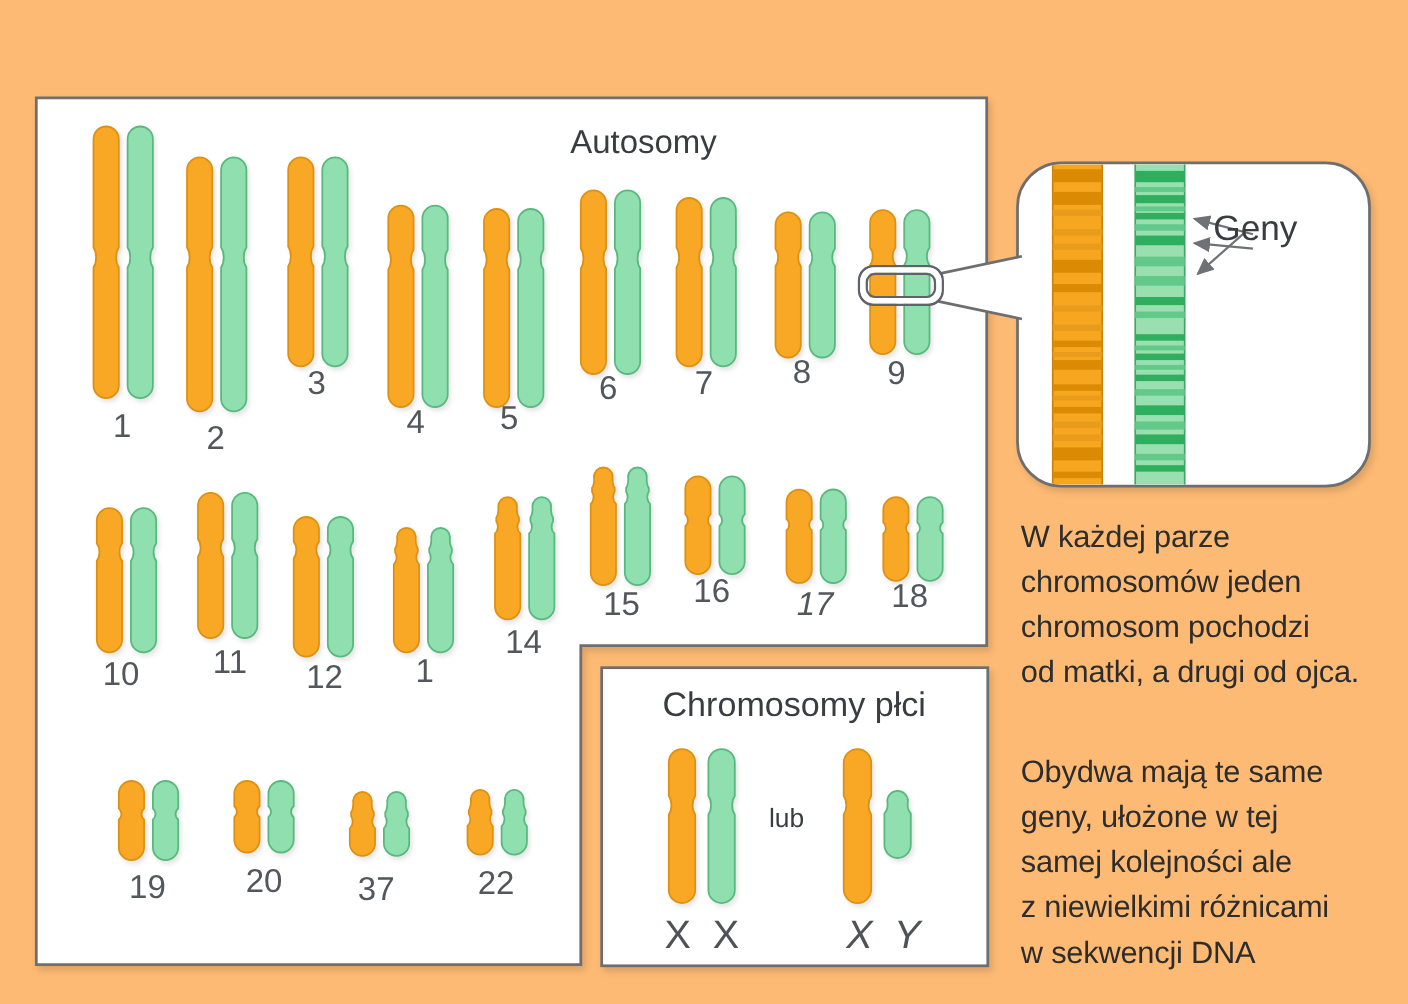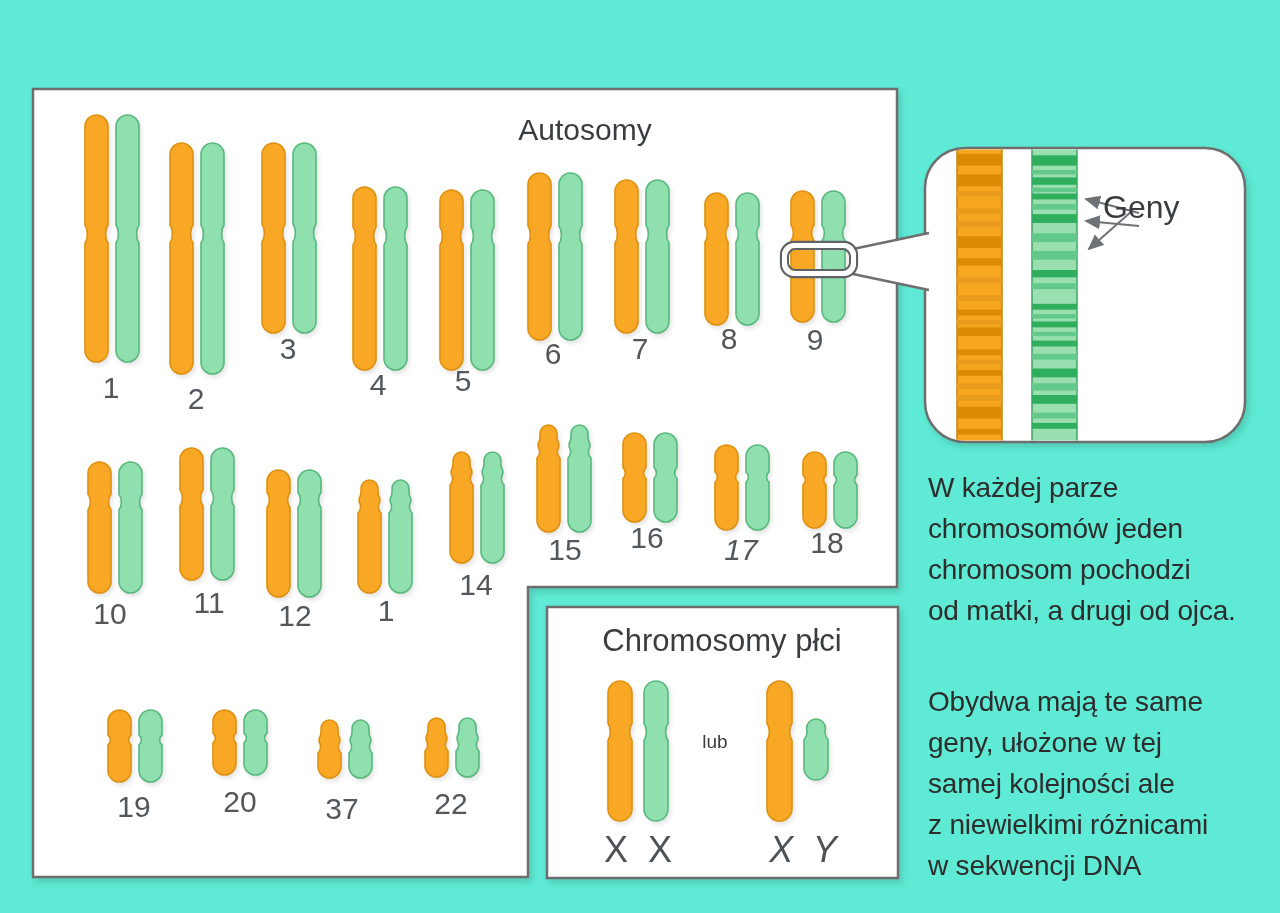--- a/index.html
+++ b/index.html
@@ -1,16 +1,16 @@
 <!DOCTYPE html>
 <html><head>
 <meta charset="utf-8">
 <style>
   html,body{margin:0;padding:0;background:#fafafa;}
-  .stage{position:relative;width:1280px;height:913px;background:#5eead4;overflow:hidden;
+  .stage{position:relative;width:1280px;height:913px;background:#fdba74;overflow:hidden;
          font-family:"Liberation Sans", sans-serif;}
   svg{position:absolute;left:0;top:0;}
   .overlay{position:absolute;left:0;top:0;width:1280px;height:913px;pointer-events:none;}
   .txt{position:absolute;color:#2d2d2d;}
   .title{font-size:30px;color:#3a3d40;text-align:center;}
   .para{font-size:28px;line-height:41px;letter-spacing:-0.2px;white-space:pre-line;color:#2d2d2d;}
   .pair-num{position:absolute;width:70px;text-align:center;font-size:30px;color:#53575b;}
   .sex-label{font-size:36px;color:#4f5357;text-align:center;word-spacing:10px;}
   .shadow{filter:drop-shadow(3px 4px 3px rgba(0,0,0,0.13));}
   .chrom{filter:drop-shadow(2px 3px 2px rgba(0,0,0,0.10));}
@@ -184,21 +184,21 @@
         <line x1="1139" y1="226" x2="1086" y2="221" stroke="#6E7276" stroke-width="2" marker-end="url(#arr)"></line>
         <line x1="1132" y1="211" x2="1089" y2="249" stroke="#6E7276" stroke-width="2" marker-end="url(#arr)"></line>
       </g>
     </svg>
 
   <div class="overlay">
     <div class="txt title" style="left:460px;top:113px;width:250px;">Autosomy</div>
 
     <div class="txt title" style="left:572px;top:623px;width:300px;font-size:31px;">Chromosomy płci</div>
 
-    <div class="txt" style="left:680px;top:731px;width:70px;text-align:center;font-size:19px;color:#3a3d40;">lub</div>
+    <div class="txt" style="left:680px;top:731px;width:70px;text-align:center;font-size:24px;color:#3a3d40;">lub</div>
 
     <div class="txt sex-label" style="left:588px;top:829px;width:100px;">X X</div>
 
     <div class="txt sex-label" style="left:753px;top:829px;width:100px;font-style:italic;">X Y</div>
 
     <div class="txt" style="left:1103px;top:189px;font-size:32px;color:#3a3d40;">Geny</div>
 
     <div class="txt para" style="left:928px;top:681px;width:345px;">Obydwa mają te same
 geny, ułożone w tej
 samej kolejności ale

